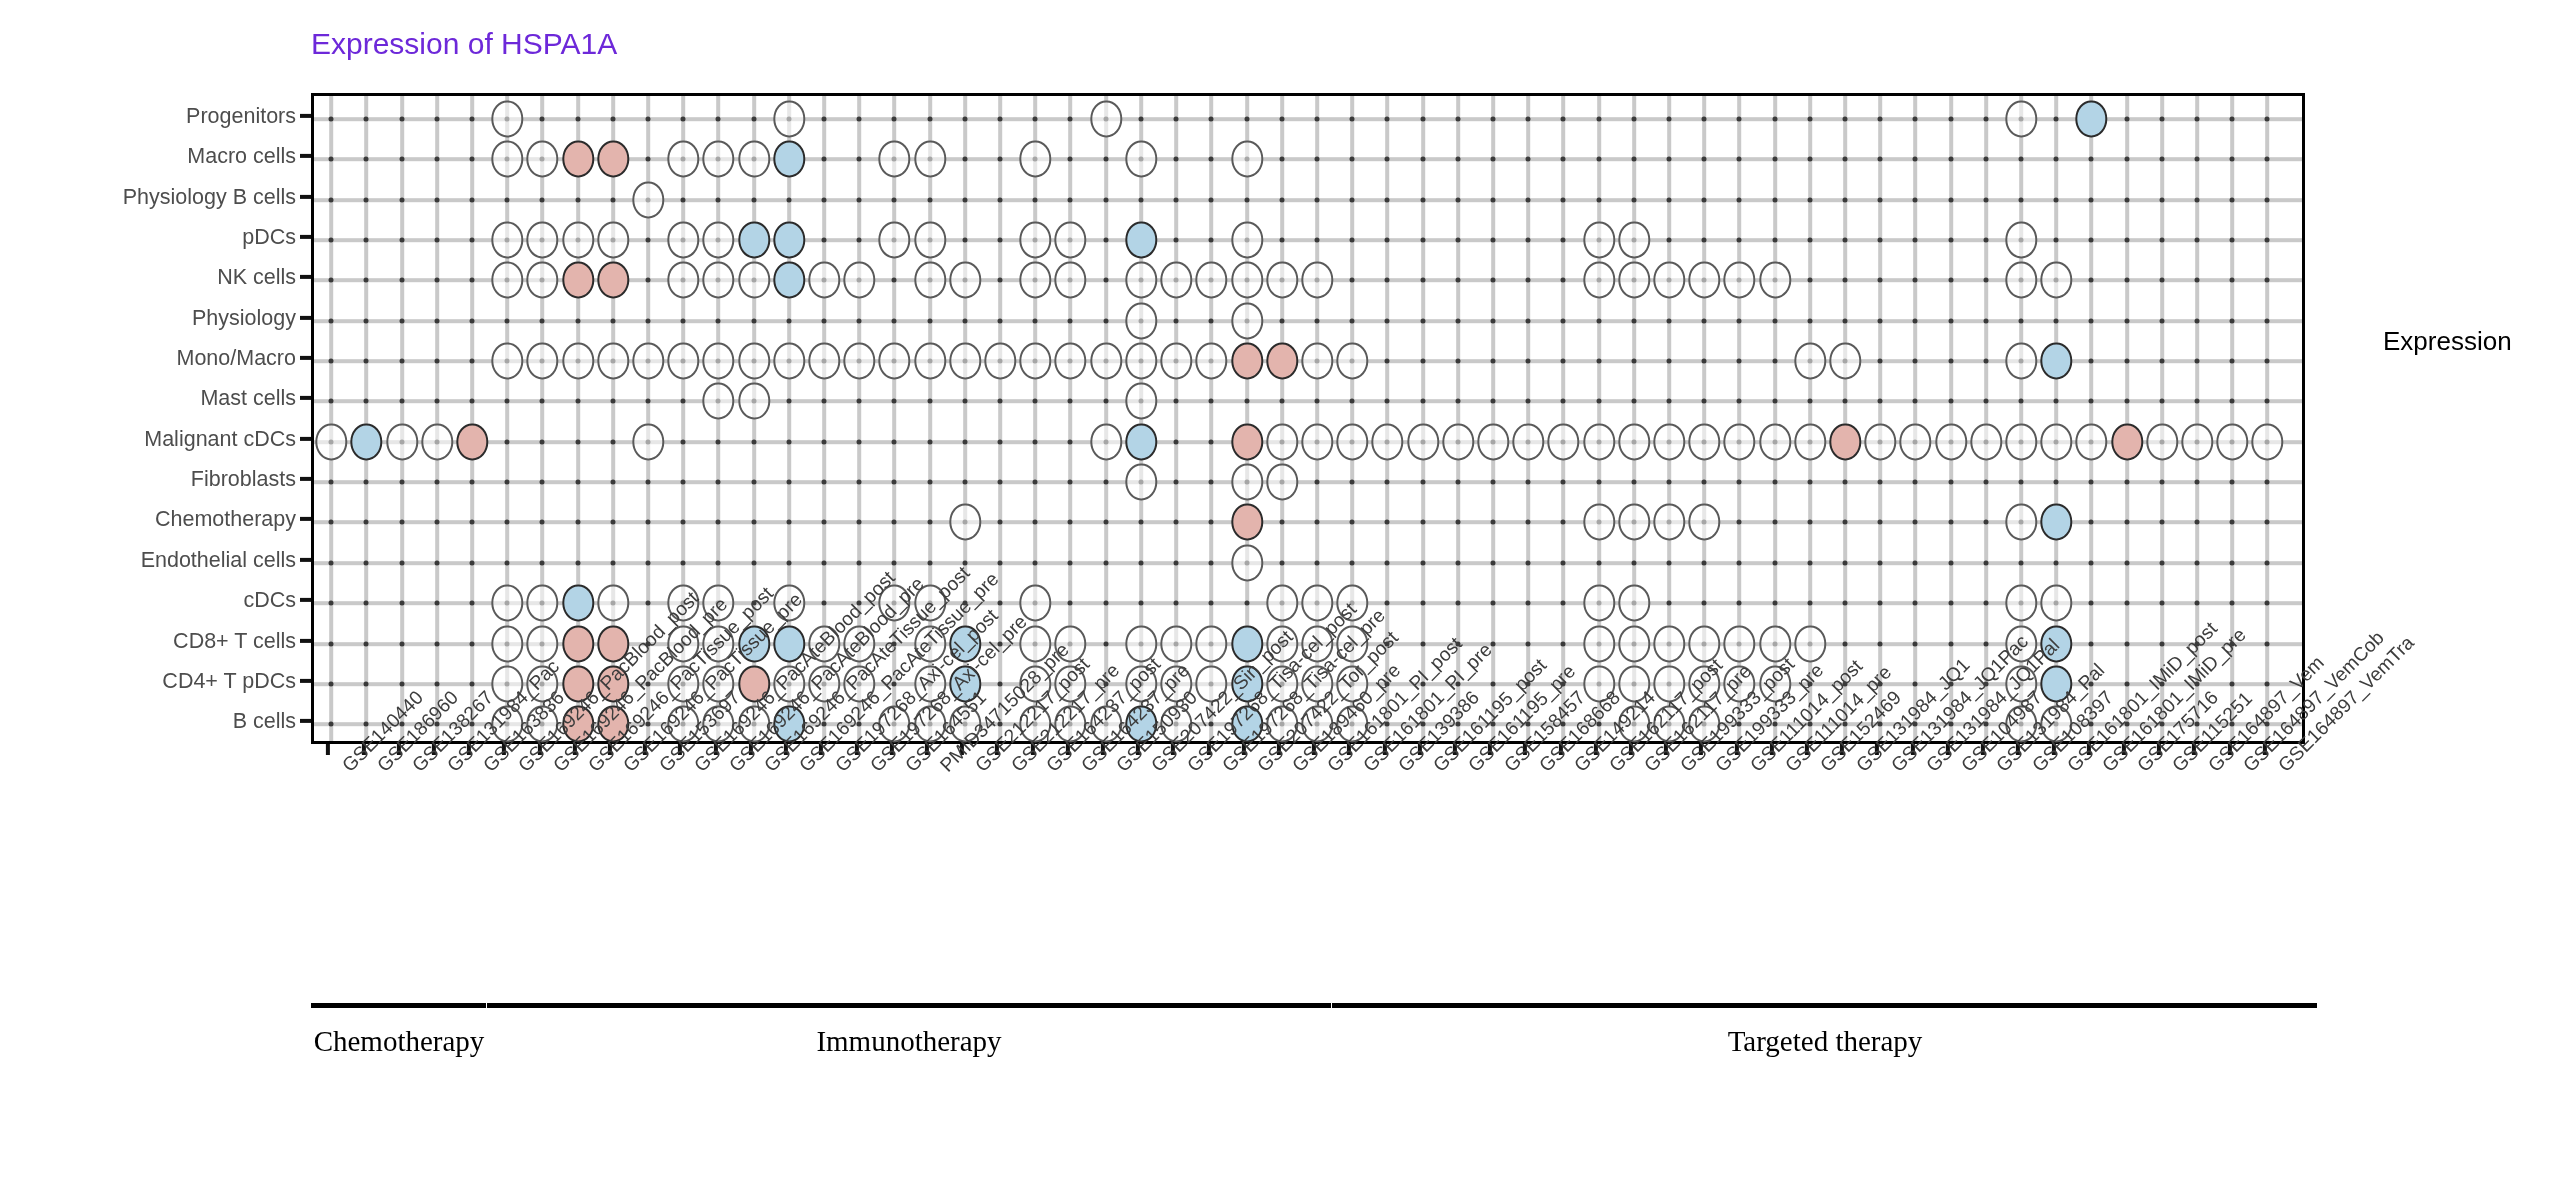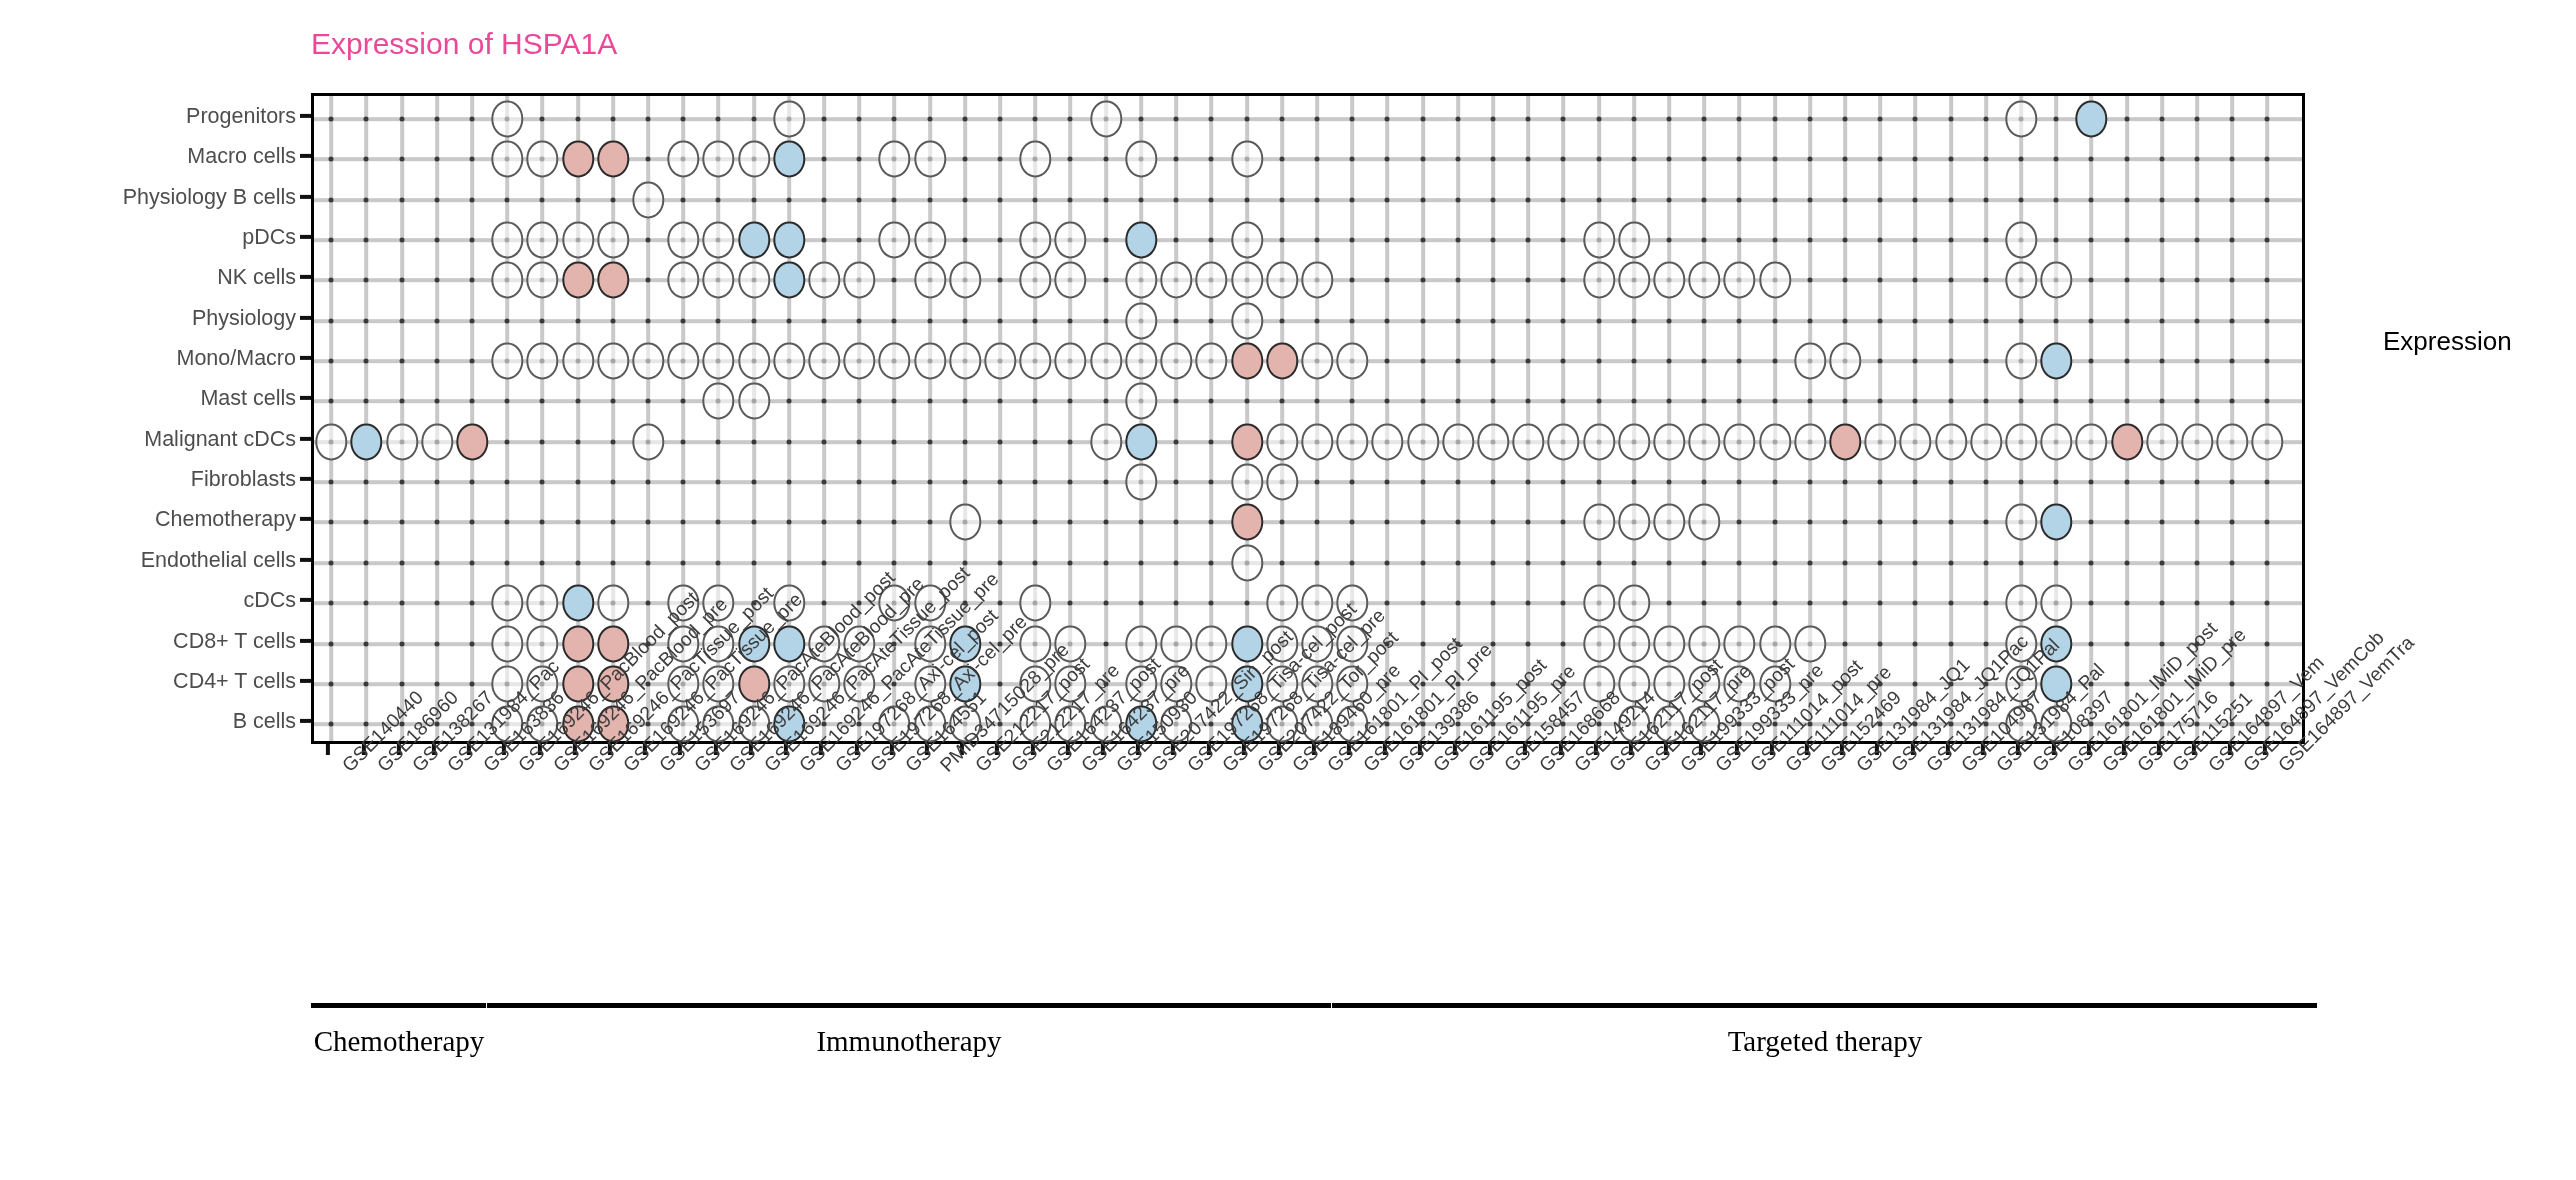--- a/index.html
+++ b/index.html
@@ -6,21 +6,21 @@
   body{
     width:2576px;height:1181px;background:#ffffff;
     font-family:"Liberation Sans", sans-serif;
     overflow:hidden;position:relative;
   }
   #figure{position:absolute;left:0;top:0;width:2576px;height:1181px;}
 
   
   #plot-title{
     position:absolute;left:311px;top:27px;
-    font-size:30px;color:#ec4899;white-space:nowrap;
+    font-size:30px;color:#6d28d9;white-space:nowrap;
   }
 
   
   #panel{
     position:absolute;left:311px;top:93px;
     width:1994px;height:651px;
     border:3.6px solid #000;box-sizing:border-box;
     background:#fff;
   }
   #gridlayer{position:absolute;left:0;top:0;width:100%;height:100%;}
@@ -91,21 +91,21 @@
       <div class="ytick-label" style="top: 277px; right: 2280px;">NK cells</div>
       <div class="ytick-label" style="top: 318px; right: 2280px;">Physiology</div>
       <div class="ytick-label" style="top: 358px; right: 2280px;">Mono/Macro</div>
       <div class="ytick-label" style="top: 398px; right: 2280px;">Mast cells</div>
       <div class="ytick-label" style="top: 439px; right: 2280px;">Malignant cDCs</div>
       <div class="ytick-label" style="top: 479px; right: 2280px;">Fibroblasts</div>
       <div class="ytick-label" style="top: 519px; right: 2280px;">Chemotherapy</div>
       <div class="ytick-label" style="top: 560px; right: 2280px;">Endothelial cells</div>
       <div class="ytick-label" style="top: 600px; right: 2280px;">cDCs</div>
       <div class="ytick-label" style="top: 641px; right: 2280px;">CD8+ T cells</div>
-      <div class="ytick-label" style="top: 681px; right: 2280px;">CD4+ T cells</div>
+      <div class="ytick-label" style="top: 681px; right: 2280px;">CD4+ T pDCs</div>
       <div class="ytick-label" style="top: 721px; right: 2280px;">B cells</div>
     </div>
   <div id="yaxis-ticks">
       <div class="ytick-mark" style="top: 116px; left: 300px; position: absolute;"></div>
       <div class="ytick-mark" style="top: 156px; left: 300px; position: absolute;"></div>
       <div class="ytick-mark" style="top: 197px; left: 300px; position: absolute;"></div>
       <div class="ytick-mark" style="top: 237px; left: 300px; position: absolute;"></div>
       <div class="ytick-mark" style="top: 277px; left: 300px; position: absolute;"></div>
       <div class="ytick-mark" style="top: 318px; left: 300px; position: absolute;"></div>
       <div class="ytick-mark" style="top: 358px; left: 300px; position: absolute;"></div>

